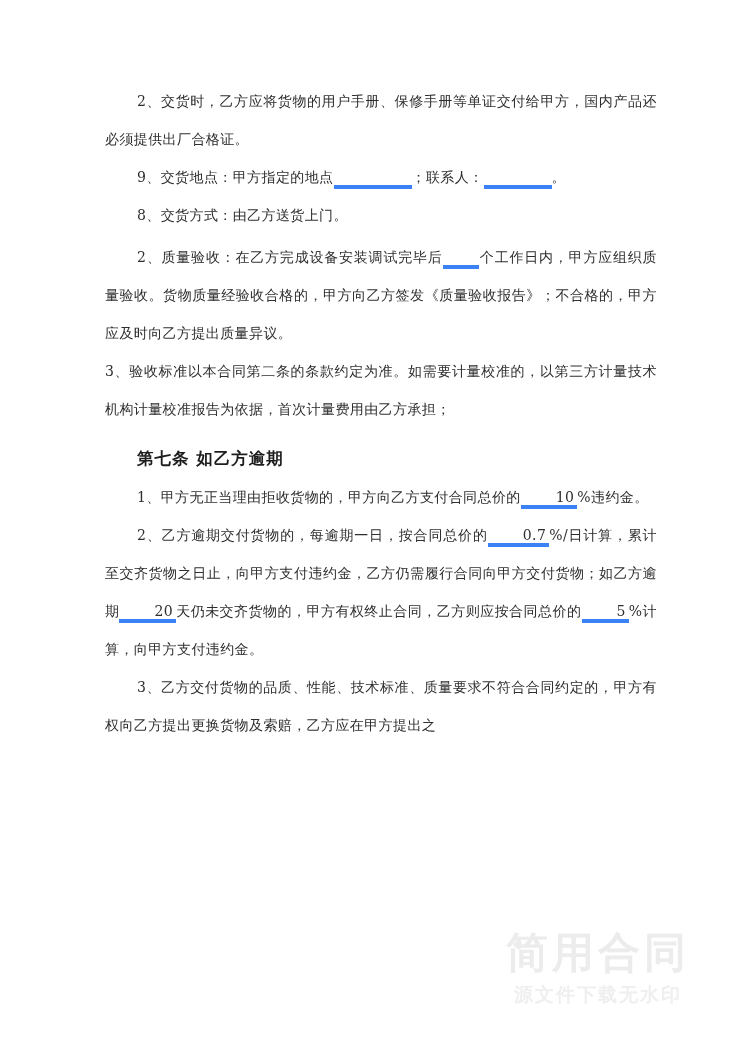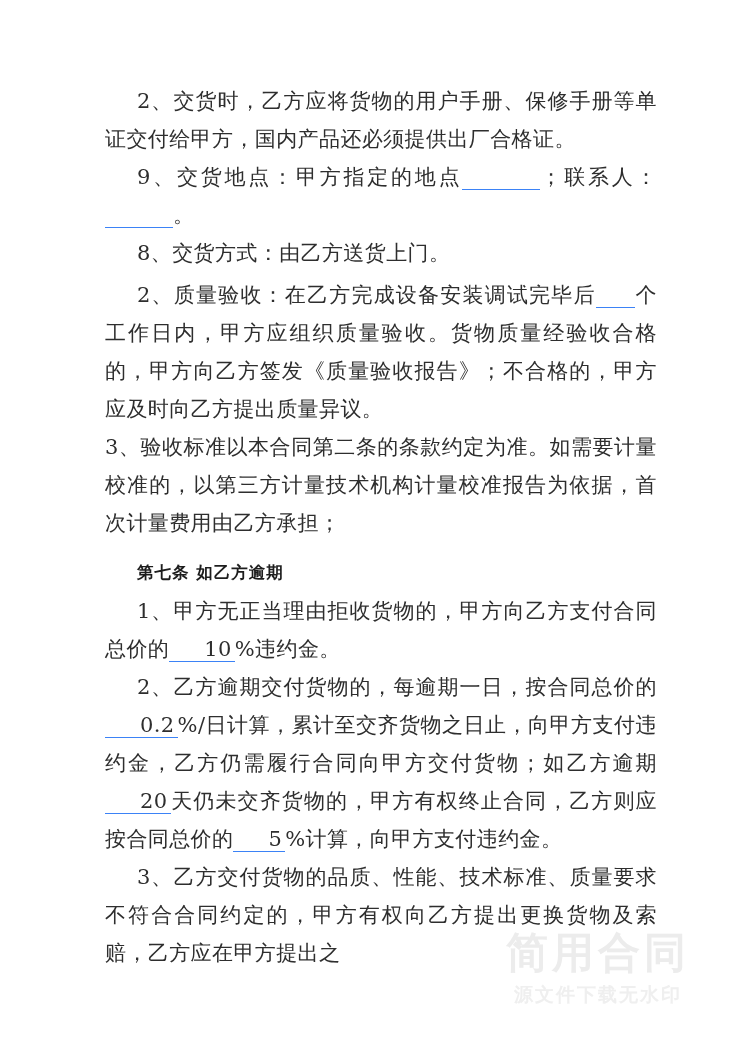--- a/index.html
+++ b/index.html
@@ -26,21 +26,21 @@
   }
 
   .doc-body {
     position: absolute;
     left: 105px;
     top: 82px;
     width: 552px;
   }
 
   .para {
-    font-size: 21px;
+    font-size: 14px;
     line-height: 38px;
     text-align: justify;
     text-justify: inter-ideograph;
     letter-spacing: 0.4px;
     margin: 0;
     color: #2e2e2e;
     white-space: normal;
   }
 
   .indent {
@@ -59,21 +59,21 @@
     letter-spacing: 1px;
     margin: 0;
     color: #1d1d1d;
   }
 
   .spacer-sm { height: 4px; }
   .spacer-md { height: 12px; }
 
   .blank {
     display: inline-block;
-    border-bottom: 1px solid #3b82f6;
+    border-bottom: 4px solid #3b82f6;
     text-align: center;
     vertical-align: baseline;
     line-height: 1.1;
   }
   .blank-long  { min-width: 78px; }
   .blank-mid   { min-width: 68px; }
   .blank-short { min-width: 26px; }
   .blank-tiny  { min-width: 9px; }
   .blank-val   { min-width: 30px; padding: 0 3px; }
   .blank-val-sm{ min-width: 16px; padding: 0 3px; }
@@ -140,21 +140,21 @@
 
     <p class="heading">
       <span>第七条  如乙方逾期</span>
     </p>
 
     <p class="para indent">
       <span>1、甲方无正当理由拒收货物的，甲方向乙方支付合同总价的</span><span class="blank blank-val">10</span><span>%违约金。</span>
     </p>
 
     <p class="para indent">
-      <span>2、乙方逾期交付货物的，每逾期一日，按合同总价的</span><span class="blank blank-val">0.2</span><span>%/日计算，累计至交齐货物之日止，向甲方支付违约金，乙方仍需履行合同向甲方交付货物；如乙方逾期</span><span class="blank blank-val">20</span><span>天仍未交齐货物的，甲方有权终止合同，乙方则应按合同总价的</span><span class="blank blank-val-sm">5</span><span>%计算，向甲方支付违约金。</span>
+      <span>2、乙方逾期交付货物的，每逾期一日，按合同总价的</span><span class="blank blank-val">0.7</span><span>%/日计算，累计至交齐货物之日止，向甲方支付违约金，乙方仍需履行合同向甲方交付货物；如乙方逾期</span><span class="blank blank-val">20</span><span>天仍未交齐货物的，甲方有权终止合同，乙方则应按合同总价的</span><span class="blank blank-val-sm">5</span><span>%计算，向甲方支付违约金。</span>
     </p>
 
     <p class="para indent">
       <span>3、乙方交付货物的品质、性能、技术标准、质量要求不符合合同约定的，甲方有权向乙方提出更换货物及索赔，乙方应在甲方提出之</span>
     </p>
 
   </div>
 
   <div class="watermark">
     <div class="wm-main">简用合同</div>

